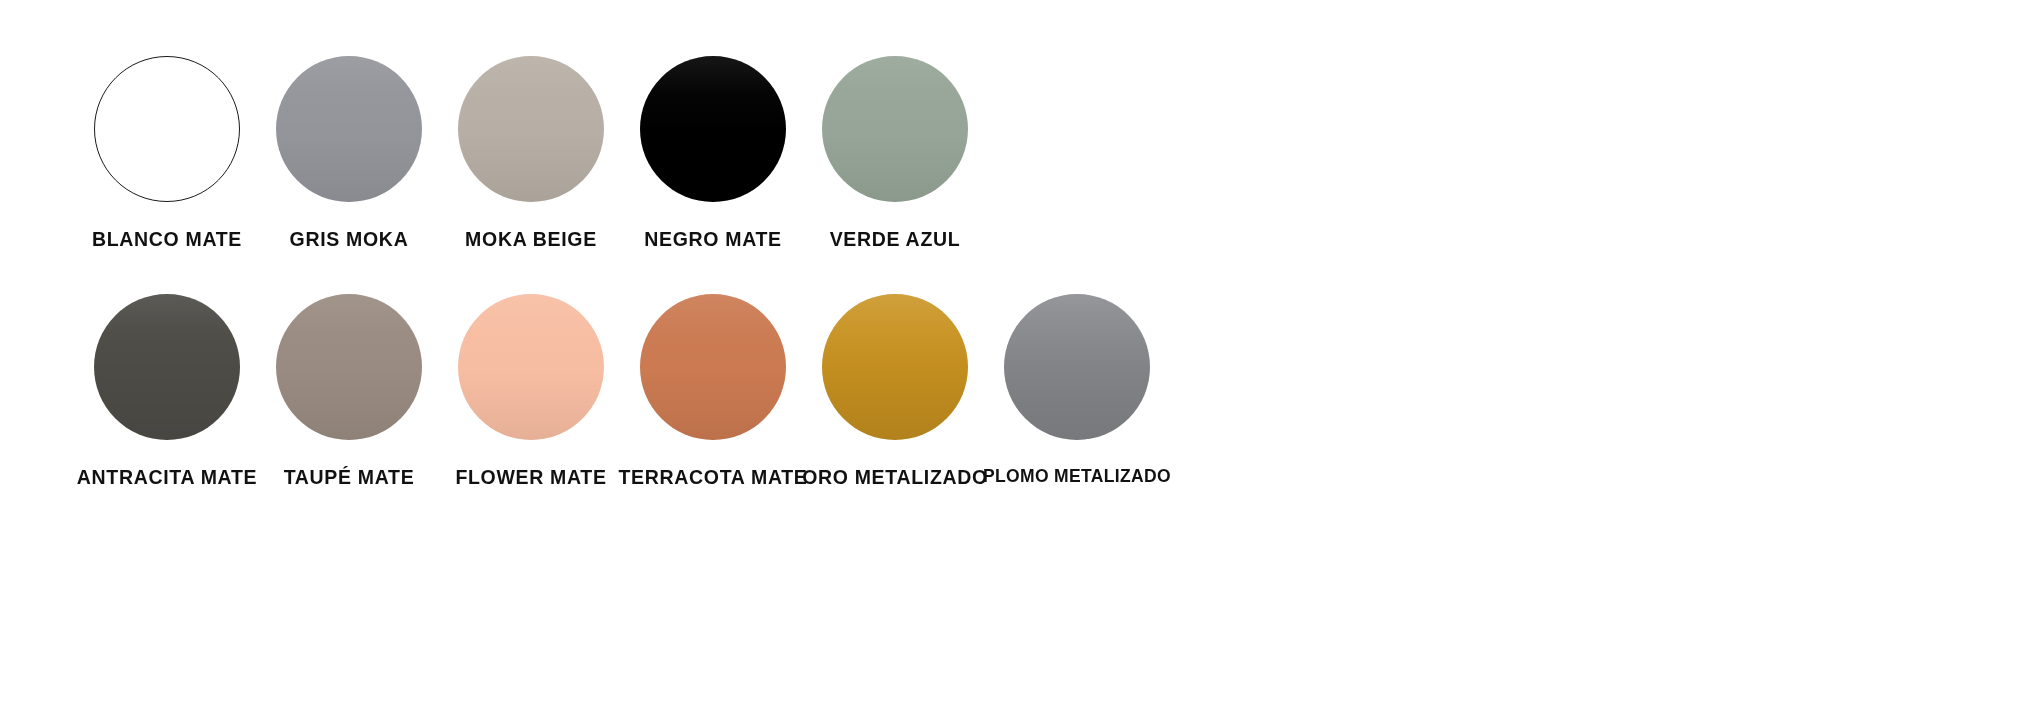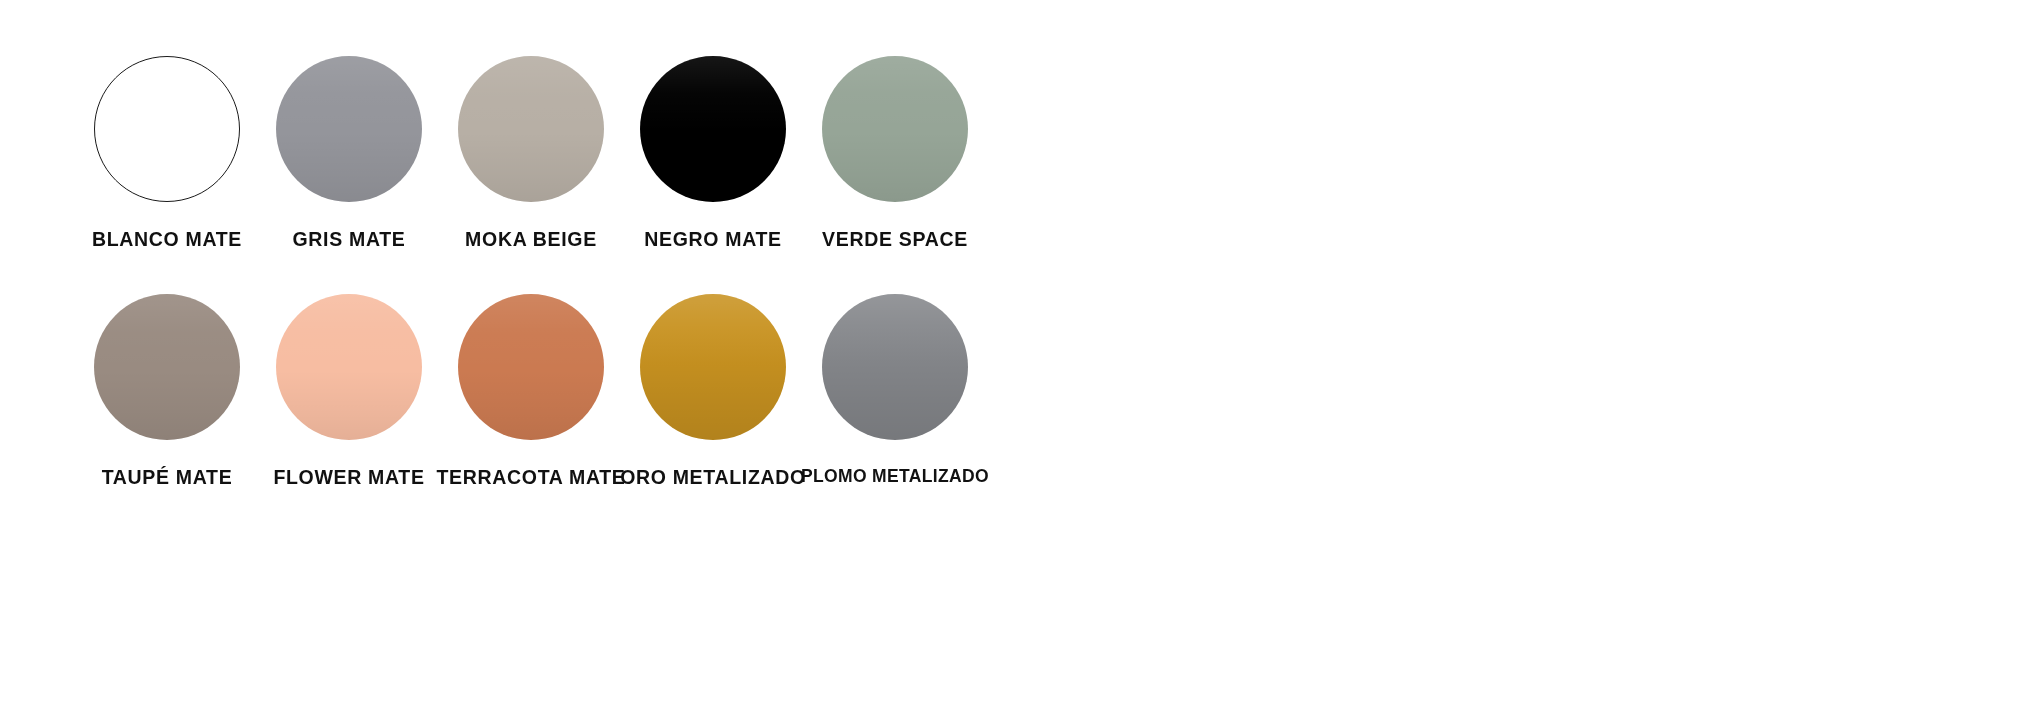--- a/index.html
+++ b/index.html
@@ -105,36 +105,40 @@
 <body>
 
 <div class="palette">
   <div class="swatch-row">
       <div class="swatch">
         <div class="swatch-disc outlined" style="background-color: rgb(255, 255, 255);"></div>
         <div class="swatch-label">BLANCO MATE</div>
       </div>
       <div class="swatch">
         <div class="swatch-disc sheen" style="background-color: rgb(148, 149, 155);"></div>
-        <div class="swatch-label">GRIS MATE</div>
+        <div class="swatch-label">GRIS MOKA</div>
       </div>
       <div class="swatch">
         <div class="swatch-disc sheen" style="background-color: rgb(183, 175, 165);"></div>
         <div class="swatch-label">MOKA BEIGE</div>
       </div>
       <div class="swatch">
         <div class="swatch-disc sheen" style="background-color: rgb(0, 0, 0);"></div>
         <div class="swatch-label">NEGRO MATE</div>
       </div>
       <div class="swatch">
         <div class="swatch-disc sheen" style="background-color: rgb(150, 165, 151);"></div>
-        <div class="swatch-label">VERDE SPACE</div>
+        <div class="swatch-label">VERDE AZUL</div>
       </div>
     </div>
   <div class="swatch-row">
+      <div class="swatch">
+        <div class="swatch-disc sheen" style="background-color: rgb(77, 75, 70);"></div>
+        <div class="swatch-label">ANTRACITA MATE</div>
+      </div>
       <div class="swatch">
         <div class="swatch-disc sheen" style="background-color: rgb(153, 139, 129);"></div>
         <div class="swatch-label">TAUPÉ MATE</div>
       </div>
       <div class="swatch">
         <div class="swatch-disc sheen" style="background-color: rgb(247, 189, 162);"></div>
         <div class="swatch-label">FLOWER MATE</div>
       </div>
       <div class="swatch">
         <div class="swatch-disc sheen" style="background-color: rgb(203, 122, 81);"></div>

